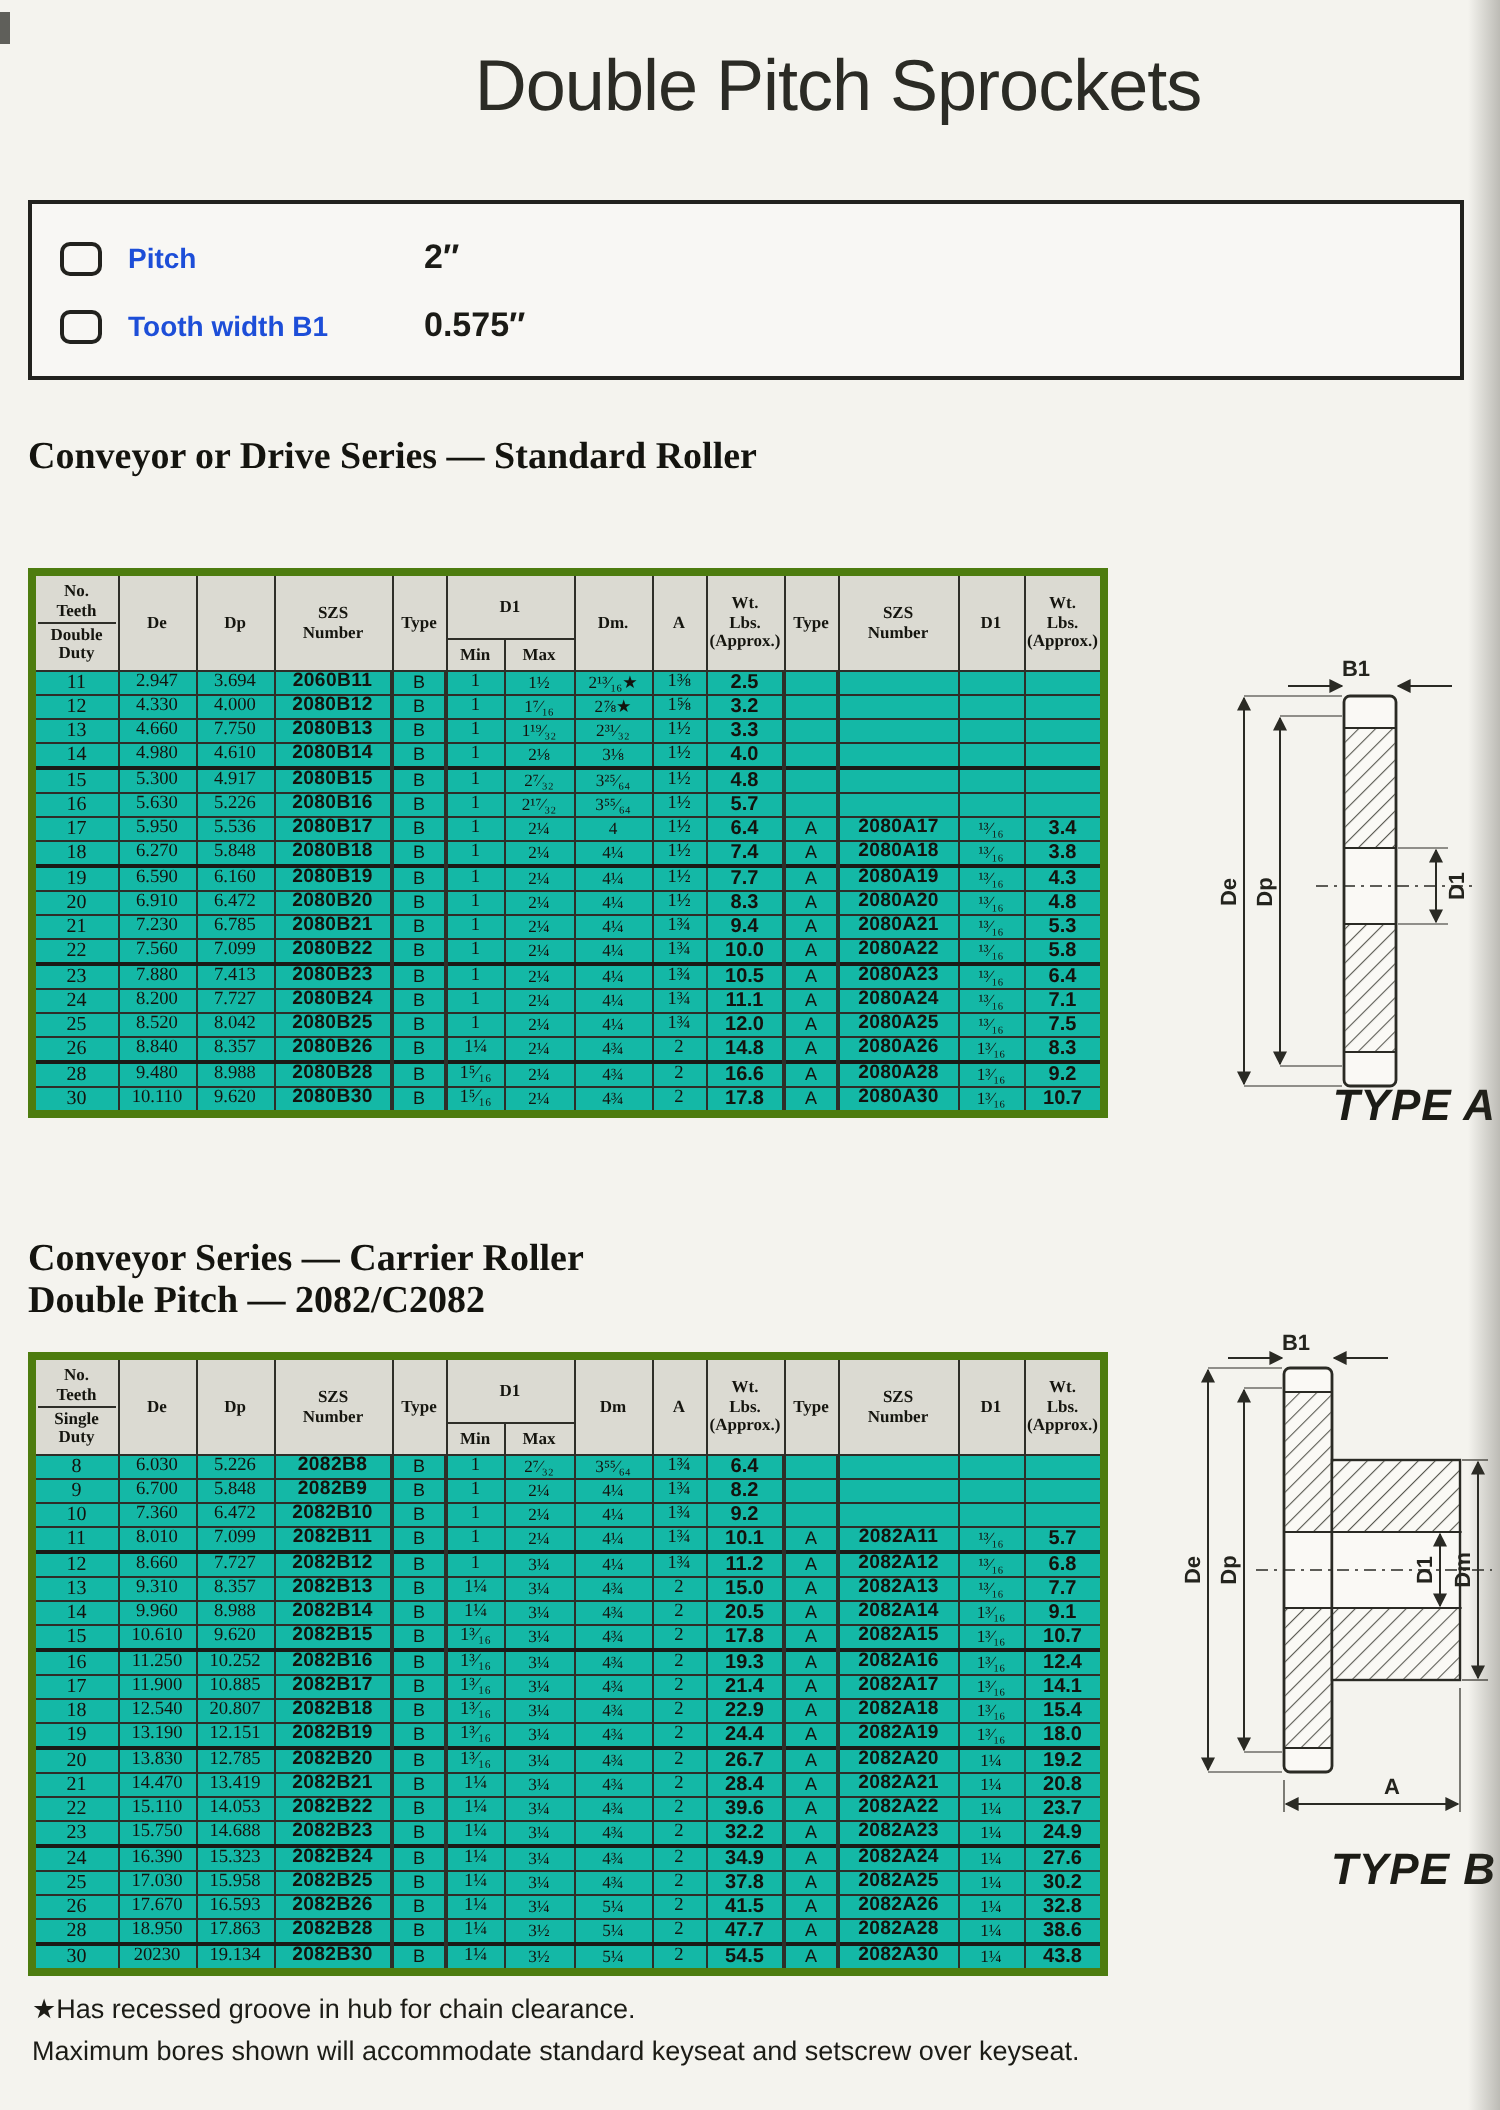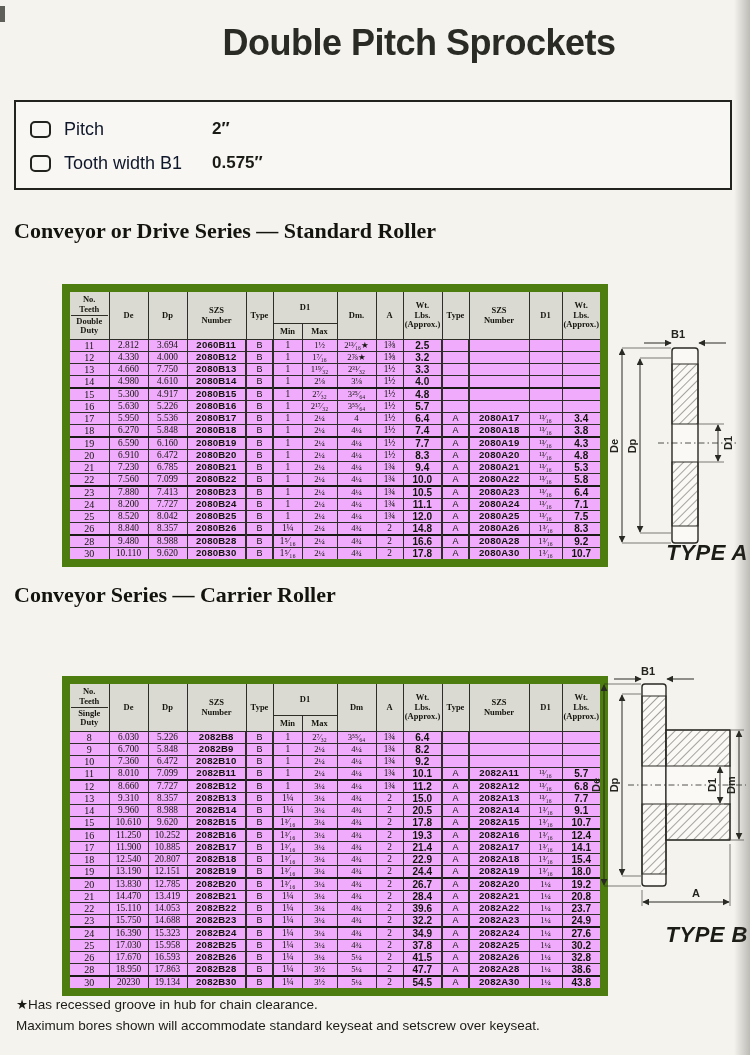--- a/index.html
+++ b/index.html
@@ -3,36 +3,36 @@
 <meta charset="utf-8">
 <style>
   html,body{margin:0;padding:0;}
   #page{position:relative;width:750px;height:1055px;background:#f4f3ee;overflow:hidden;
         font-family:"Liberation Sans",sans-serif;color:#1d1d18;}
   .edge-right{position:absolute;top:0;right:0;width:16px;height:100%;
         background:linear-gradient(to right,rgba(60,58,50,0),rgba(60,58,50,.30));}
   .edge-mark{position:absolute;left:0;top:6px;width:5px;height:16px;background:#3a3a34;opacity:.8;}
 
   .title{position:absolute;top:22px;left:0;width:750px;text-align:center;padding-left:88px;
-        box-sizing:border-box;font-weight:bold;font-size:36px;letter-spacing:-.5px;color:#2b2b25;}
+        box-sizing:border-box;font-weight:normal;font-size:36px;letter-spacing:-.5px;color:#2b2b25;}
 
   .specbox{position:absolute;left:14px;top:100px;width:714px;height:86px;border:2px solid #22221e;
         background:rgba(255,255,255,.35);}
   .specrow{position:absolute;left:14px;height:22px;display:flex;align-items:center;}
   .specrow.r1{top:16px;} .specrow.r2{top:50px;}
   .chk{display:inline-block;width:17px;height:13px;border:2px solid #22221e;border-radius:5px;
         margin-right:13px;background:transparent;}
-  .speclabel{font-weight:normal;font-size:18px;width:148px;color:#0f172a;}
+  .speclabel{font-weight:bold;font-size:14px;width:148px;color:#1d4ed8;}
   .specvalue{font-weight:bold;font-size:17px;color:#1b1b16;}
 
   .sechead{position:absolute;left:14px;font-family:"Liberation Serif",serif;font-weight:bold;
-        font-size:22px;line-height:1.1;color:#14140f;}
-  .sh1{top:219px;} .sh2{top:583px;}
-
-  table.cat{border-collapse:collapse;table-layout:fixed;background:#f0abfc;border:8px solid #4d7c0f;margin-left:48px;}
+        font-size:19px;line-height:1.1;color:#14140f;}
+  .sh1{top:219px;} .sh2{top:620px;}
+
+  table.cat{border-collapse:collapse;table-layout:fixed;background:#14b8a6;border:4px solid #4d7c0f;}
   .tbl1{position:absolute;left:14px;top:284px;}
   .tbl2{position:absolute;left:14px;top:676px;}
   table.cat th,table.cat td{border:1px solid #2e2e28;overflow:hidden;text-align:center;padding:0 1px;}
   table.cat th{background:#dbdad2;font-family:"Liberation Serif",serif;font-weight:bold;
         font-size:8.5px;line-height:1.1;color:#15150f;}
   table.cat td{height:11px;font-family:"Liberation Serif",serif;font-size:9.3px;line-height:1.1;
         color:#13130e;}
   .t-wt{white-space:pre-line;font-size:7px;}
   .t-szs{white-space:pre-line;}
   .t-teeth span{display:block;}
@@ -129,21 +129,21 @@
 (Approx.)</th>
       </tr>
       <tr class="sub">
         <th>Min</th>
         <th>Max</th>
       </tr>
     </thead>
     <tbody>
         <tr>
           <td>11</td>
-          <td>2.812</td>
+          <td>2.947</td>
           <td>3.694</td>
           <td>2060B11</td>
           <td>B</td>
           <td>1</td>
           <td>1½</td>
           <td>2¹³⁄₁₆★</td>
           <td>1⅜</td>
           <td>2.5</td>
           <td></td>
           <td></td>
@@ -461,20 +461,21 @@
       <line x1="111" y1="96" x2="136" y2="96" stroke-width=".6"></line>
       <line x1="111" y1="134" x2="136" y2="134" stroke-width=".6"></line>
       <line x1="130" y1="97" x2="130" y2="133" marker-start="url(#arA)" marker-end="url(#arA)"></line>
       <text x="144" y="115" stroke="none" transform="rotate(-90 144 115)" text-anchor="middle">D1</text>
     </g>
   </svg>
   <div class="caption capA">TYPE A</div>
 
   <div class="sechead sh2">
     <div>Conveyor Series — Carrier Roller</div>
+    <div>Double Pitch — 2082/C2082</div>
   </div>
 
   <table class="cat tbl2">
     <colgroup>
       <col style="width:43px">
         <col style="width:39px">
         <col style="width:39px">
         <col style="width:59px">
       <col style="width:27px">
         <col style="width:29px">

